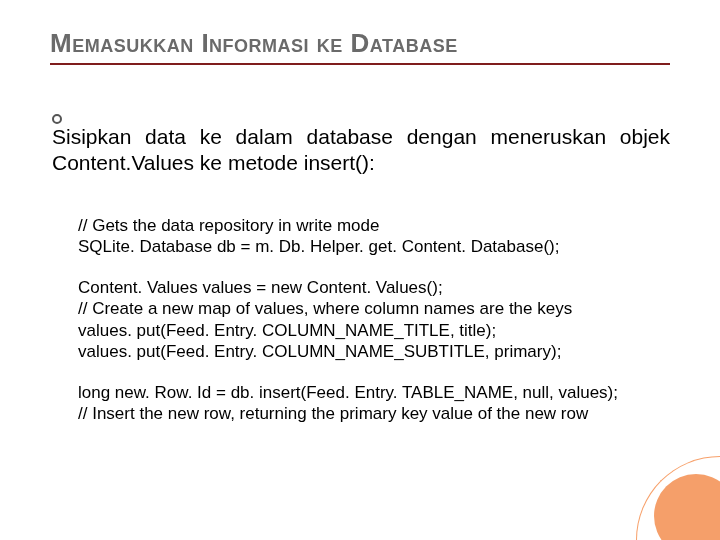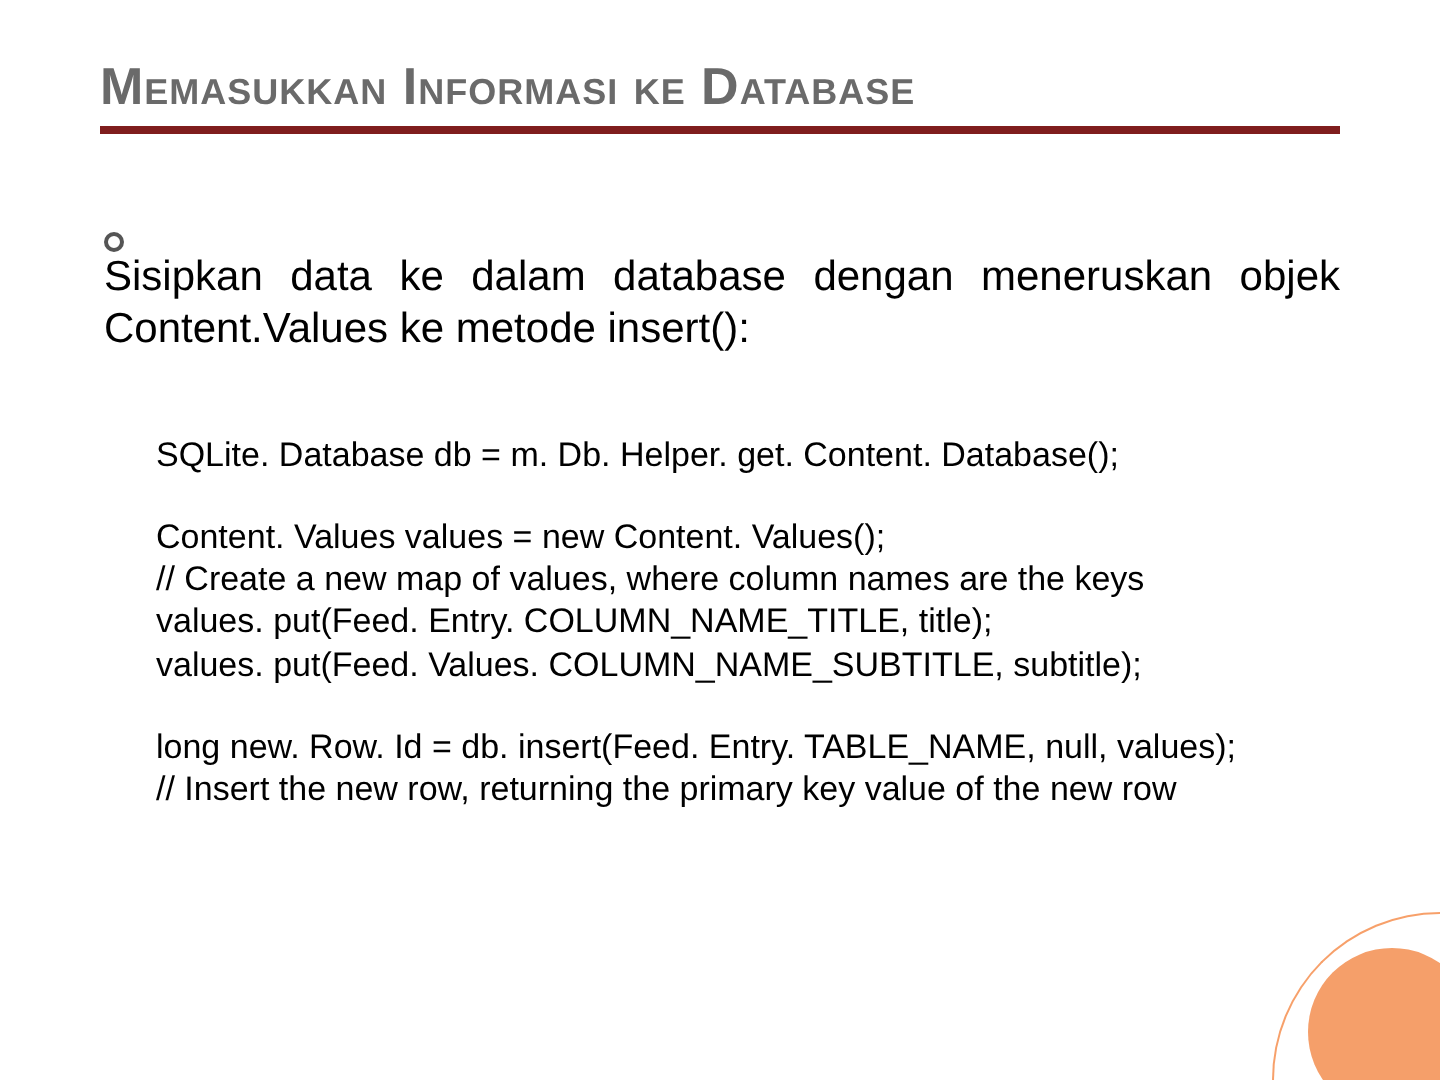--- a/index.html
+++ b/index.html
@@ -15,21 +15,21 @@
     width: 100%;
     height: 100%;
     padding: 28px 50px 40px 50px;
     position: relative;
   }
   .title {
     font-variant: small-caps;
     font-size: 26px;
     color: #6a6a6a;
     letter-spacing: 0.5px;
-    border-bottom: 4px solid #7f1d1d;
+    border-bottom: 2px solid #7f1d1d;
     padding-bottom: 4px;
     margin-bottom: 42px;
   }
   .bullet-row {
     display: flex;
     align-items: flex-start;
     margin-bottom: 38px;
     padding-left: 2px;
     flex-direction: column;
   }
@@ -88,27 +88,28 @@
 
   <h1 class="title">Memasukkan Informasi ke Database</h1>
 
   <div class="bullet-row">
     <span class="bullet-icon"></span>
     <div class="bullet-text">Sisipkan data ke dalam database dengan meneruskan objek Content.Values ke metode insert():</div>
   </div>
 
   <div class="code-block">
     <div class="code-para">
+      <span class="code-line">// Gets the data repository in write mode</span>
       <span class="code-line">SQLite. Database db = m. Db. Helper. get. Content. Database();</span>
     </div>
     <div class="code-para">
       <span class="code-line">Content. Values values = new Content. Values();</span>
       <span class="code-line">// Create a new map of values, where column names are the keys</span>
       <span class="code-line">values. put(Feed. Entry. COLUMN_NAME_TITLE, title);</span>
-      <span class="code-line">values. put(Feed. Values. COLUMN_NAME_SUBTITLE, subtitle);</span>
+      <span class="code-line">values. put(Feed. Entry. COLUMN_NAME_SUBTITLE, primary);</span>
     </div>
     <div class="code-para">
       <span class="code-line">long new. Row. Id = db. insert(Feed. Entry. TABLE_NAME, null, values);</span>
       <span class="code-line">// Insert the new row, returning the primary key value of the new row</span>
     </div>
   </div>
 
   <div class="corner">
     <div class="corner-inner"></div>
   </div>

